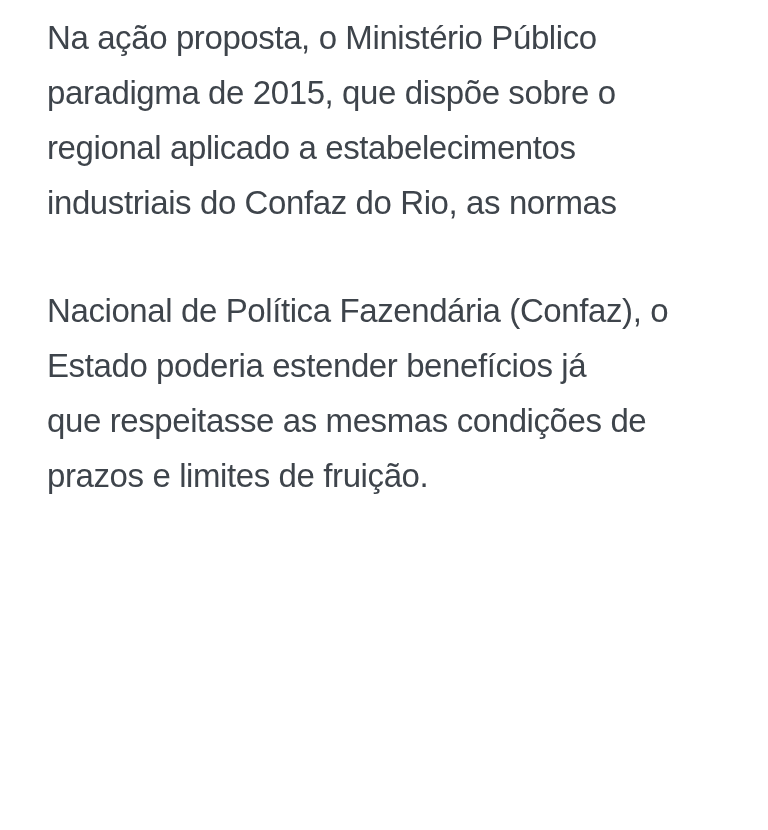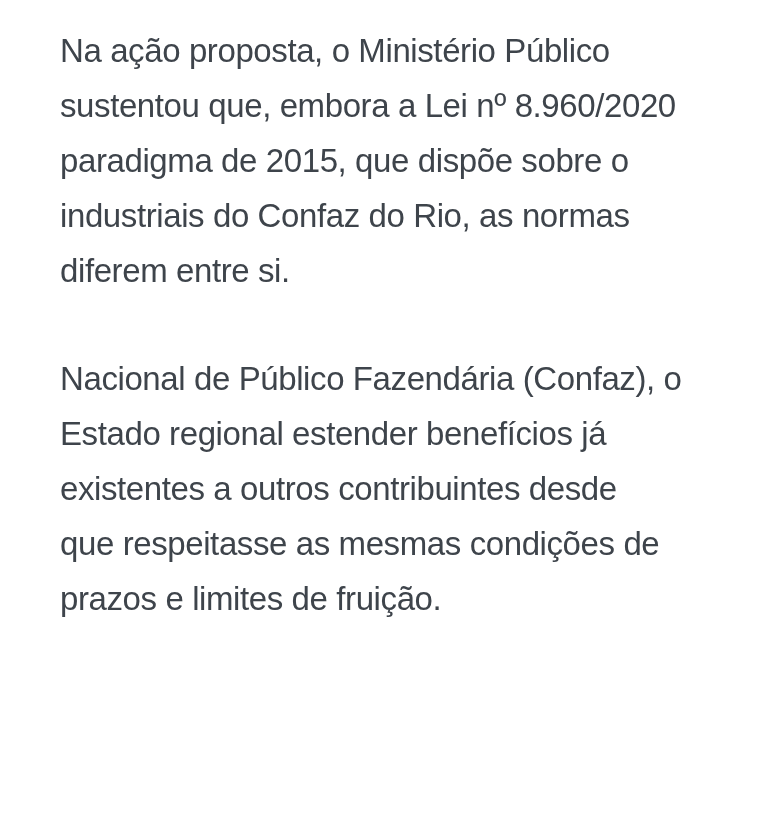--- a/index.html
+++ b/index.html
@@ -18,41 +18,39 @@
     width: 768px;
     height: 830px;
     padding: 10px 26px 0 47px;
     color: #3e444b;
     font-size: 33px;
     line-height: 55px;
     font-weight: 400;
     letter-spacing: -0.4px;
   }
   .para {
-    margin: 13px;
+    margin: 0;
   }
   .para + .para {
     margin-top: 53px;
   }
   .line {
     display: block;
     white-space: nowrap;
   }
 </style>
 </head>
 <body style="background: rgb(255, 255, 255);">
 
 <main class="article" id="article" style="color: rgb(62, 68, 75);">
     <p class="para">
       <span class="line">Na ação proposta, o Ministério Público</span>
-      <span class="line">sustentou que, embora a Lei nº 8.960/2020</span>
       <span class="line">paradigma de 2015, que dispõe sobre o</span>
+      <span class="line">regional aplicado a estabelecimentos</span>
       <span class="line">industriais do Confaz do Rio, as normas</span>
-      <span class="line">diferem entre si.</span>
     </p>
     <p class="para">
-      <span class="line">Nacional de Público Fazendária (Confaz), o</span>
-      <span class="line">Estado regional estender benefícios já</span>
-      <span class="line">existentes a outros contribuintes desde</span>
+      <span class="line">Nacional de Política Fazendária (Confaz), o</span>
+      <span class="line">Estado poderia estender benefícios já</span>
       <span class="line">que respeitasse as mesmas condições de</span>
       <span class="line">prazos e limites de fruição.</span>
     </p>
   </main>
 
 </body></html>

